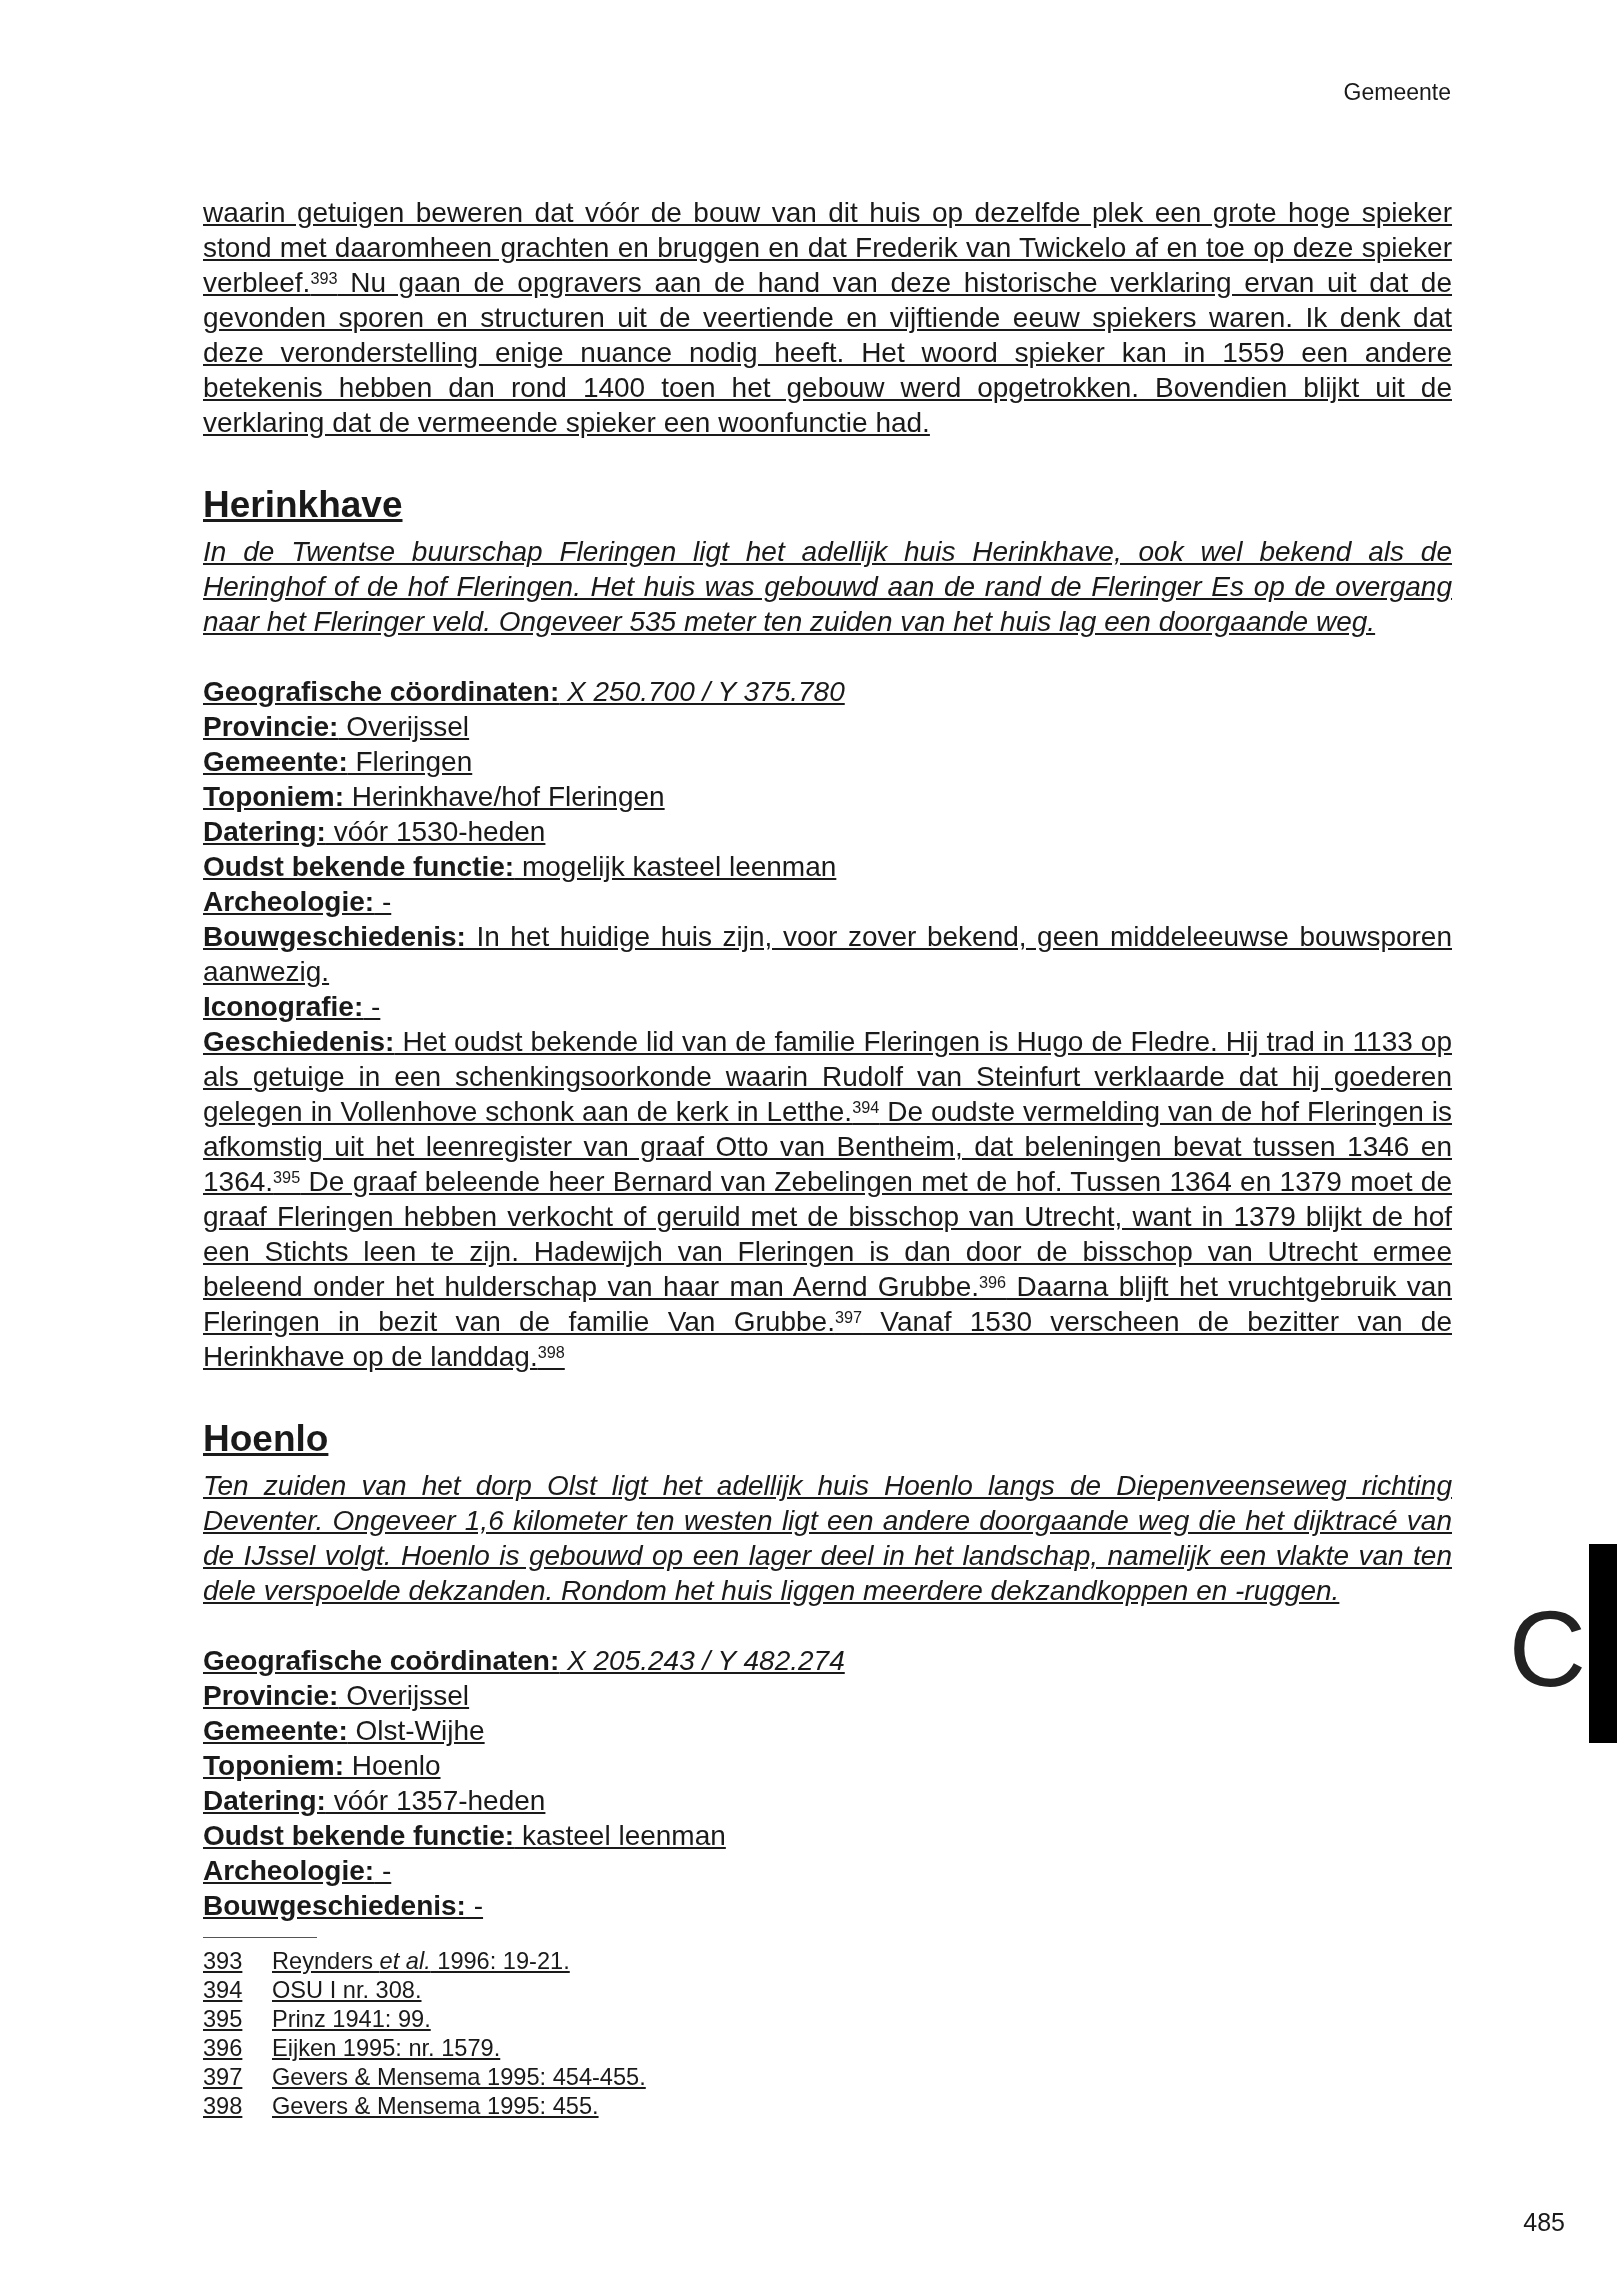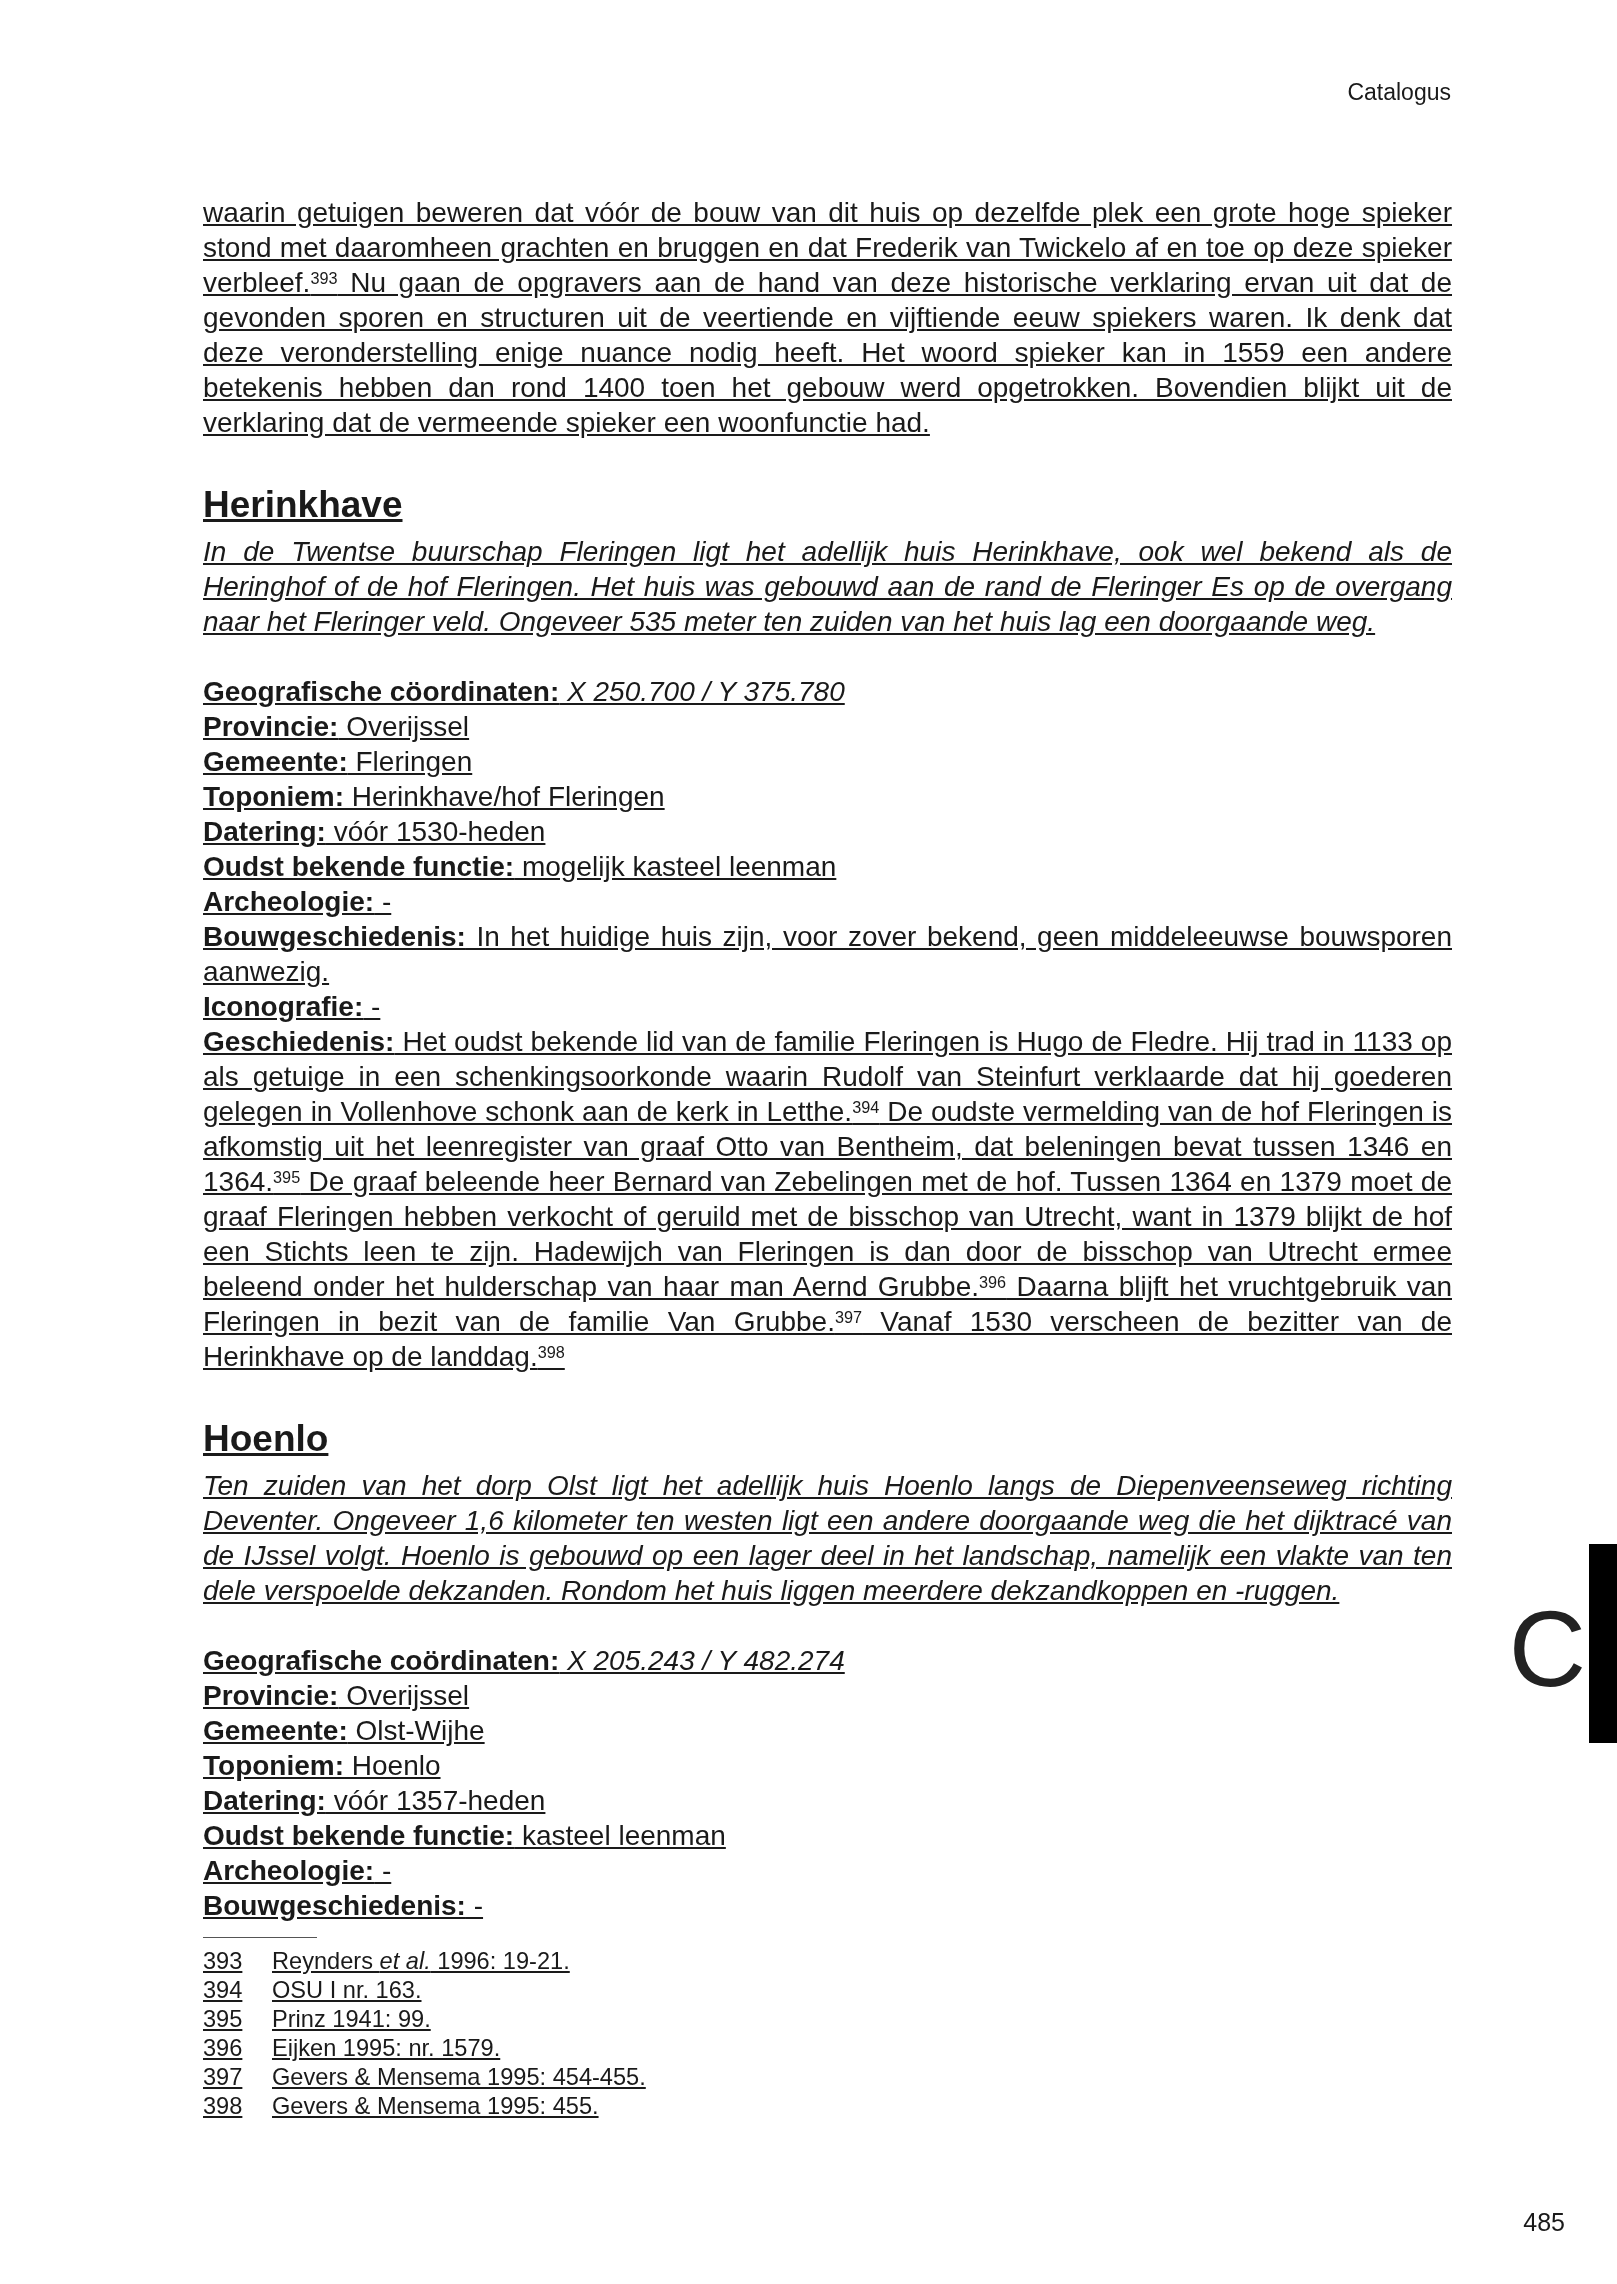--- a/index.html
+++ b/index.html
@@ -85,21 +85,21 @@
     top: 1596px;
     font-size: 107px;
     line-height: 107px;
     color: #222222;
   }
 </style>
 </head>
 <body>
 
 <div class="page">
-  <div class="running-head">Catalogus</div>
+  <div class="running-head">Gemeente</div>
   <div class="content">
       <p class="body"><span>waarin getuigen beweren dat vóór de bouw van dit huis op dezelfde plek een grote hoge spieker stond met daaromheen grachten en bruggen en dat Frederik van Twickelo af en toe op deze spieker verbleef.</span><sup>393</sup><span> Nu gaan de opgravers aan de hand van deze historische verklaring ervan uit dat de gevonden sporen en structuren uit de veertiende en vijftiende eeuw spiekers waren. Ik denk dat deze veronderstelling enige nuance nodig heeft. Het woord spieker kan in 1559 een andere betekenis hebben dan rond 1400 toen het gebouw werd opgetrokken. Bovendien blijkt uit de verklaring dat de vermeende spieker een woonfunctie had.</span></p>
       <h2 class="heading">Herinkhave</h2>
       <p class="body intro"><span>In de Twentse buurschap Fleringen ligt het adellijk huis Herinkhave, ook wel bekend als de Heringhof of de hof Fleringen. Het huis was gebouwd aan de rand de Fleringer Es op de overgang naar het Fleringer veld. Ongeveer 535 meter ten zuiden van het huis lag een doorgaande weg.</span></p>
       <div class="spacer"></div>
       <p class="body"><span class="bd">Geografische cöordinaten:</span><span class="it"> X 250.700 / Y 375.780</span></p>
       <p class="body"><span class="bd">Provincie:</span><span> Overijssel</span></p>
       <p class="body"><span class="bd">Gemeente:</span><span> Fleringen</span></p>
       <p class="body"><span class="bd">Toponiem:</span><span> Herinkhave/hof Fleringen</span></p>
       <p class="body"><span class="bd">Datering:</span><span> vóór 1530-heden</span></p>
@@ -120,21 +120,21 @@
       <p class="body"><span class="bd">Archeologie:</span><span> -</span></p>
       <p class="body"><span class="bd">Bouwgeschiedenis:</span><span> -</span></p>
       <div class="footnotes">
         <div class="fn-rule"></div>
         <div class="fn-row">
           <span class="fn-num">393</span>
           <span class="fn-text"><span>Reynders </span><span class="it">et al.</span><span> 1996: 19-21.</span></span>
         </div>
         <div class="fn-row">
           <span class="fn-num">394</span>
-          <span class="fn-text"><span>OSU I nr. 163.</span></span>
+          <span class="fn-text"><span>OSU I nr. 308.</span></span>
         </div>
         <div class="fn-row">
           <span class="fn-num">395</span>
           <span class="fn-text"><span>Prinz 1941: 99.</span></span>
         </div>
         <div class="fn-row">
           <span class="fn-num">396</span>
           <span class="fn-text"><span>Eijken 1995: nr. 1579.</span></span>
         </div>
         <div class="fn-row">

